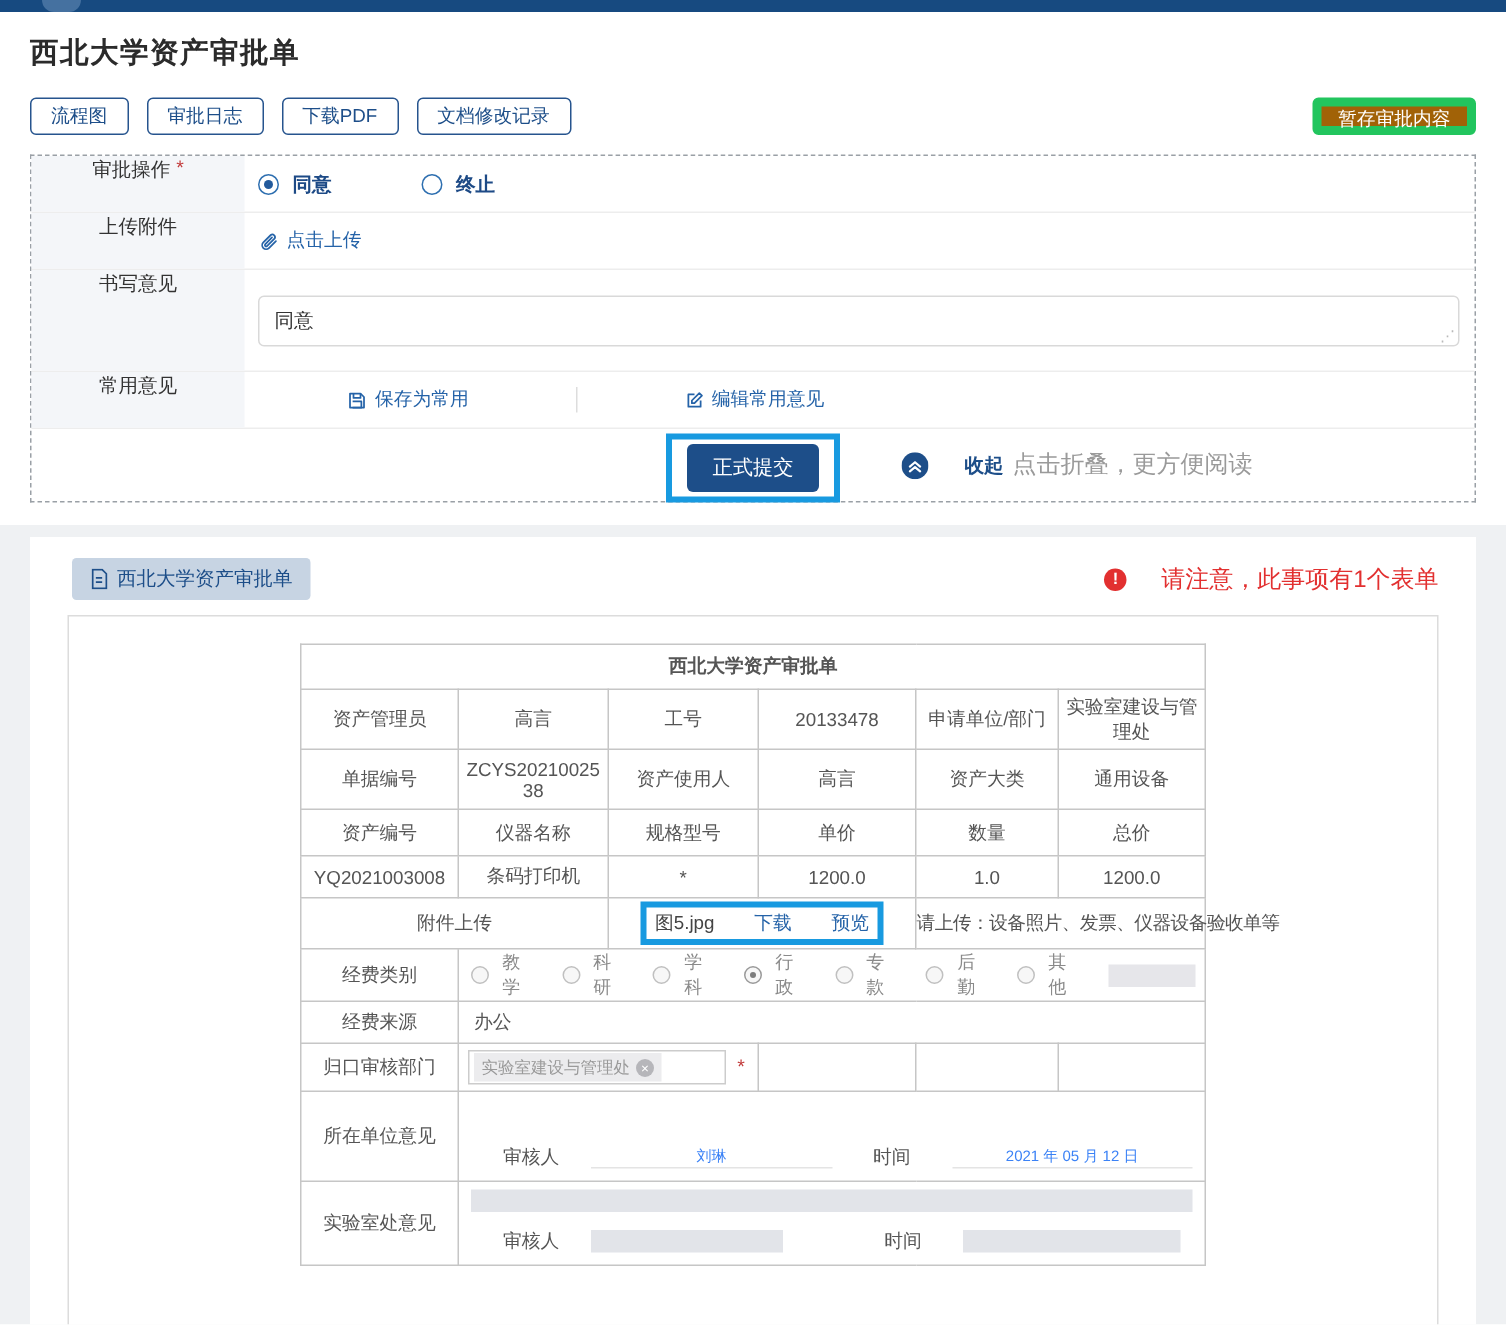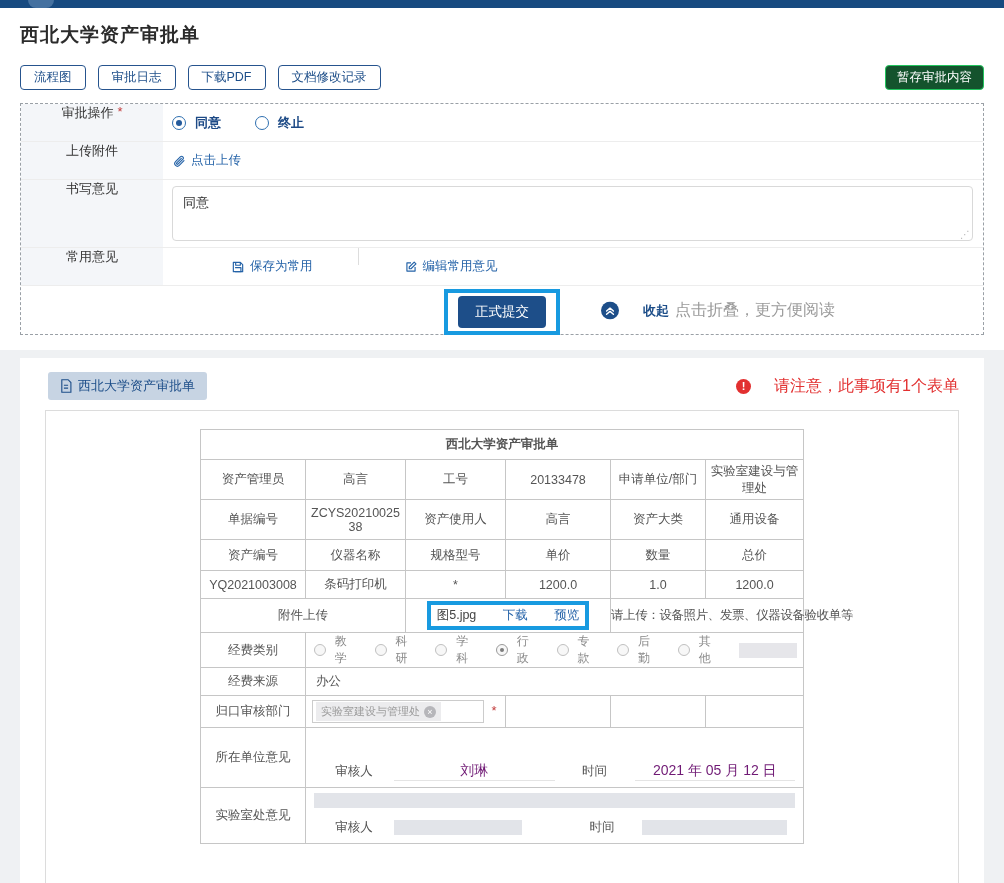--- a/index.html
+++ b/index.html
@@ -11,30 +11,30 @@
   .topbar-glow { position:absolute; left:28px; top:0; width:26px; height:8px;
     background:#4a76a3; border-radius:0 0 8px 8px; opacity:.9; }
 
   .page-title { font-size:19px; font-weight:bold; color:#2b2b2b; margin:14px 0 0 20px; letter-spacing:1px; }
 
   
   .toolbar { display:flex; align-items:center; margin:17px 20px 0 20px; }
   .btn-outline { border:1px solid #26548e; color:#1d4e89; background:#fff; border-radius:4px;
     font-size:12.5px; height:25px; padding:0 13px; margin-right:12px; cursor:pointer;
     font-family:inherit; }
-  .btn-solid { margin-left:auto; background:#14532d; color:#fff; border:1px solid #22c55e;
+  .btn-solid { margin-left:auto; background:#a16207; color:#fff; border:6px solid #22c55e;
     border-radius:4px; font-size:12.5px; height:25px; padding:0 11px; cursor:pointer; font-family:inherit; }
 
   
   .panel { margin:13px 20px 0 20px; border:1px dashed #9aa0a6; background:#fff; }
   .p-row { display:flex; align-items:stretch; border-bottom:1px solid #ededed; }
   .p-label { width:142px; flex-shrink:0; background:#f4f6f9; display:flex; 
     justify-content:center; font-size:13px; color:#333; }
   .req { color:#c23b3b; margin-left:4px; font-size:13px; }
-  .p-content { flex:1; display:flex; padding-left:9px; }
+  .p-content { flex:1; display:flex; align-items:center; padding-left:9px;gap:26px; }
   .h38 { height:38px; }
 
   .radio-item { display:flex; align-items:center; margin-right:34px; cursor:pointer; }
   .radio { width:14px; height:14px; border:1px solid #2e6fb0; border-radius:50%; background:#fff;
     position:relative; display:inline-block; }
   .radio.checked::after { content:""; position:absolute; inset:3px; background:#235a9c; border-radius:50%; }
   .radio-item .rlabel { font-size:13px; font-weight:bold; color:#1d4a86; margin-left:9px; }
 
   .link { color:#2563a8; font-size:12.5px; text-decoration:none; display:inline-flex;
     align-items:center; gap:5px; cursor:pointer; }
@@ -96,21 +96,21 @@
   .tag { display:inline-flex; align-items:center; gap:4px; background:#ececee; color:#9a9a9a;
     font-size:11px; padding:2px 5px; }
   .tag-close { width:12px; height:12px; border-radius:50%; background:#b6b6ba; color:#fff; font-size:9px;
     line-height:12px; text-align:center; cursor:pointer; }
   .tag-close::before { content:"×"; }
 
   .op-cell { padding:0 !important; vertical-align:bottom; }
   .op-top { height:27px; }
   .op-line { display:flex; align-items:center; height:30px; padding:0 8px 2px 8px; }
   .op-lab { width:80px; text-align:center; color:#555; font-size:12.5px; flex-shrink:0; }
-  .op-val { flex:1; text-align:center; color:#701a75; font-size:14px; border-bottom:1px solid #e4e4e4; }
+  .op-val { flex:1; text-align:center; color:#3b82f6; font-size:10px; border-bottom:1px solid #e4e4e4; }
   .gray-bar { height:15px; background:#e2e4e9; margin:5px 8px 5px 8px; }
   .gray-box { height:15px; background:#e2e4e9; border:none; }
   .gb1 { width:128px; flex-shrink:0; }
   .gb2 { flex:1; margin-right:8px; }
   .spacer40 { width:40px; flex-shrink:0; }
 
   svg { display:block; }
 </style>
 </head>
 <body>

